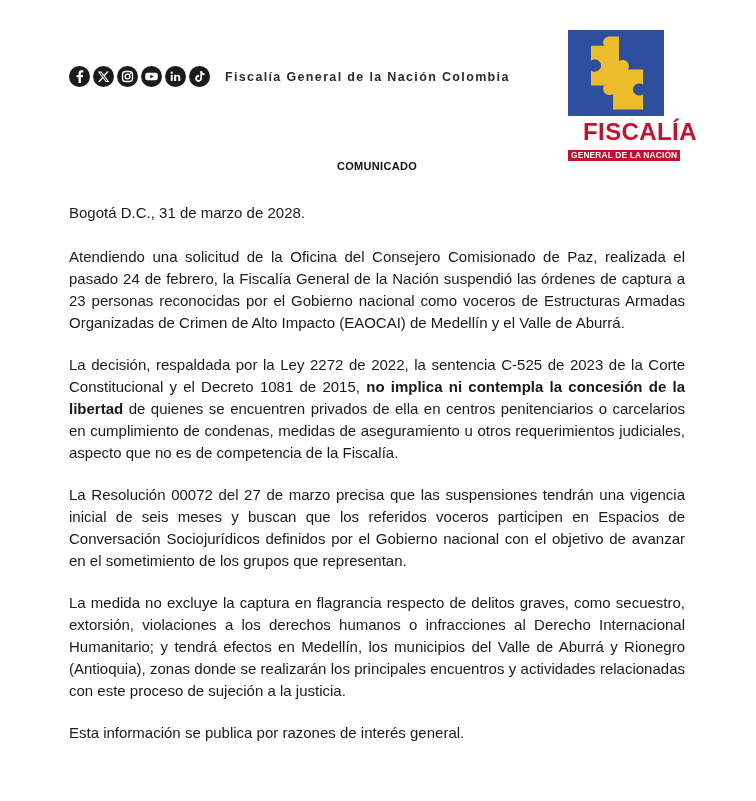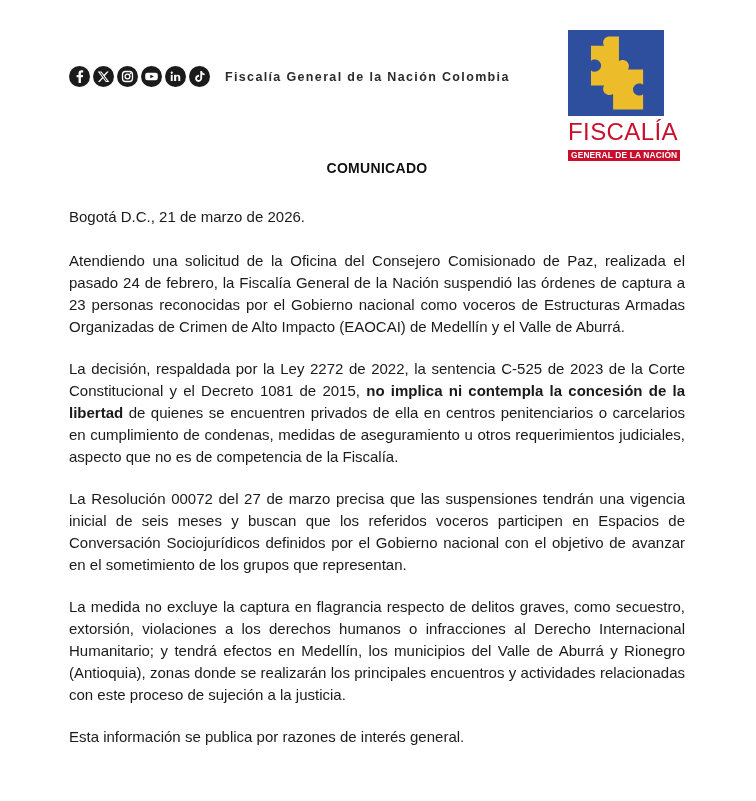--- a/index.html
+++ b/index.html
@@ -68,23 +68,23 @@
     margin: 0 auto 0 2px;
   }
   .puzzle {
     position: absolute;
     left: 50%;
     top: 50%;
     transform: translate(-50%, -50%);
   }
   .logo-word {
     margin-top: 4px;
-    margin-left: 2px;
+    margin-left: 17px;
     font-size: 24px;
-    font-weight: 400;
+    font-weight: 700;
     color: #c8102e;
     letter-spacing: 0.4px;
     line-height: 1;
     font-family: "Liberation Sans", sans-serif;
   }
   .logo-band {
     margin-top: 2px;
     margin-left: 2px;
     background: #c8102e;
     color: #ffffff;
@@ -99,21 +99,21 @@
 
   
   .doc {
     position: absolute;
     left: 69px;
     top: 160px;
     width: 616px;
   }
   .doc-title {
     text-align: center;
-    font-size: 14px;
+    font-size: 11px;
     font-weight: 700;
     letter-spacing: 0.3px;
     margin: 0 0 28px 0;
     color: #111111;
   }
   .dateline {
     font-size: 15px;
     line-height: 26px;
     margin: 0 0 20px 0;
     color: #1a1a1a;
@@ -192,21 +192,21 @@
     <div class="logo-word">FISCALÍA</div>
     <div class="logo-band">GENERAL DE LA NACIÓN</div>
   </div>
 
 </div>
 
 <div class="doc">
 
   <div class="doc-title">COMUNICADO</div>
 
-  <p class="dateline">Bogotá D.C., 21 de marzo de 2026.</p>
+  <p class="dateline">Bogotá D.C., 31 de marzo de 2028.</p>
 
   <p class="para">Atendiendo una solicitud de la Oficina del Consejero Comisionado de Paz, realizada el pasado 24 de febrero, la Fiscalía General de la Nación suspendió las órdenes de captura a 23 personas reconocidas por el Gobierno nacional como voceros de Estructuras Armadas Organizadas de Crimen de Alto Impacto (EAOCAI) de Medellín y el Valle de Aburrá.</p>
 
   <p class="para"><span>La decisión, respaldada por la Ley 2272 de 2022, la sentencia C-525 de 2023 de la Corte Constitucional y el Decreto 1081 de 2015, </span><b>no implica ni contempla la concesión de la libertad</b><span> de quienes se encuentren privados de ella en centros penitenciarios o carcelarios en cumplimiento de condenas, medidas de aseguramiento u otros requerimientos judiciales, aspecto que no es de competencia de la Fiscalía.</span></p>
 
   <p class="para">La Resolución 00072 del 27 de marzo precisa que las suspensiones tendrán una vigencia inicial de seis meses y buscan que los referidos voceros participen en Espacios de Conversación Sociojurídicos definidos por el Gobierno nacional con el objetivo de avanzar en el sometimiento de los grupos que representan.</p>
 
   <p class="para">La medida no excluye la captura en flagrancia respecto de delitos graves, como secuestro, extorsión, violaciones a los derechos humanos o infracciones al Derecho Internacional Humanitario; y tendrá efectos en Medellín, los municipios del Valle de Aburrá y Rionegro (Antioquia), zonas donde se realizarán los principales encuentros y actividades relacionadas con este proceso de sujeción a la justicia.</p>
 
   <p class="para para-last">Esta información se publica por razones de interés general.</p>

